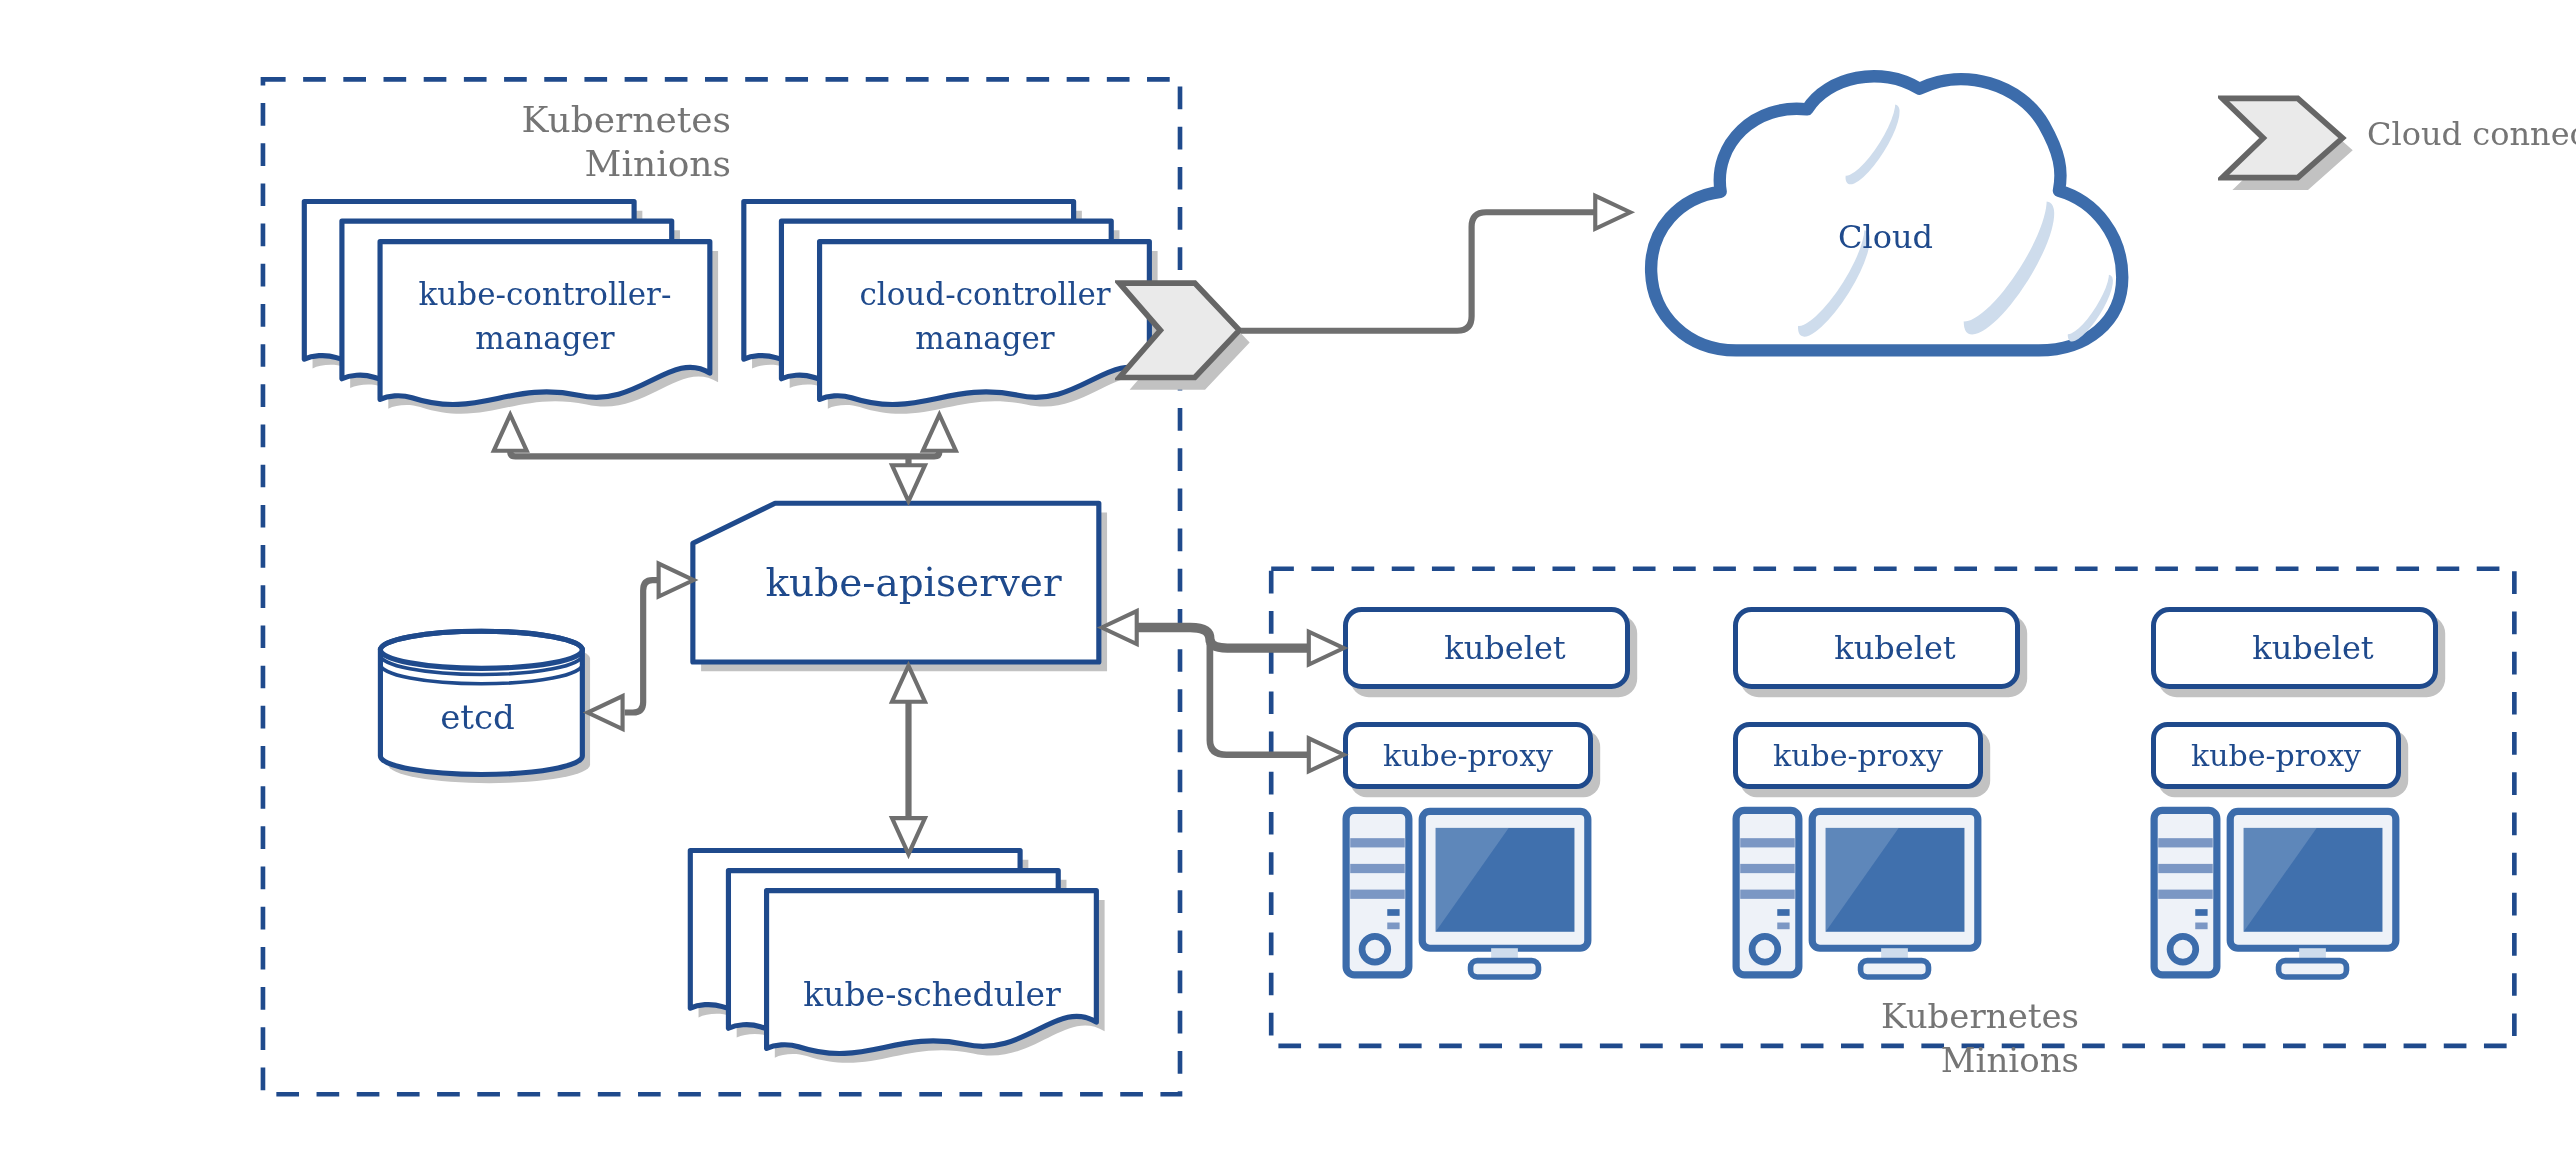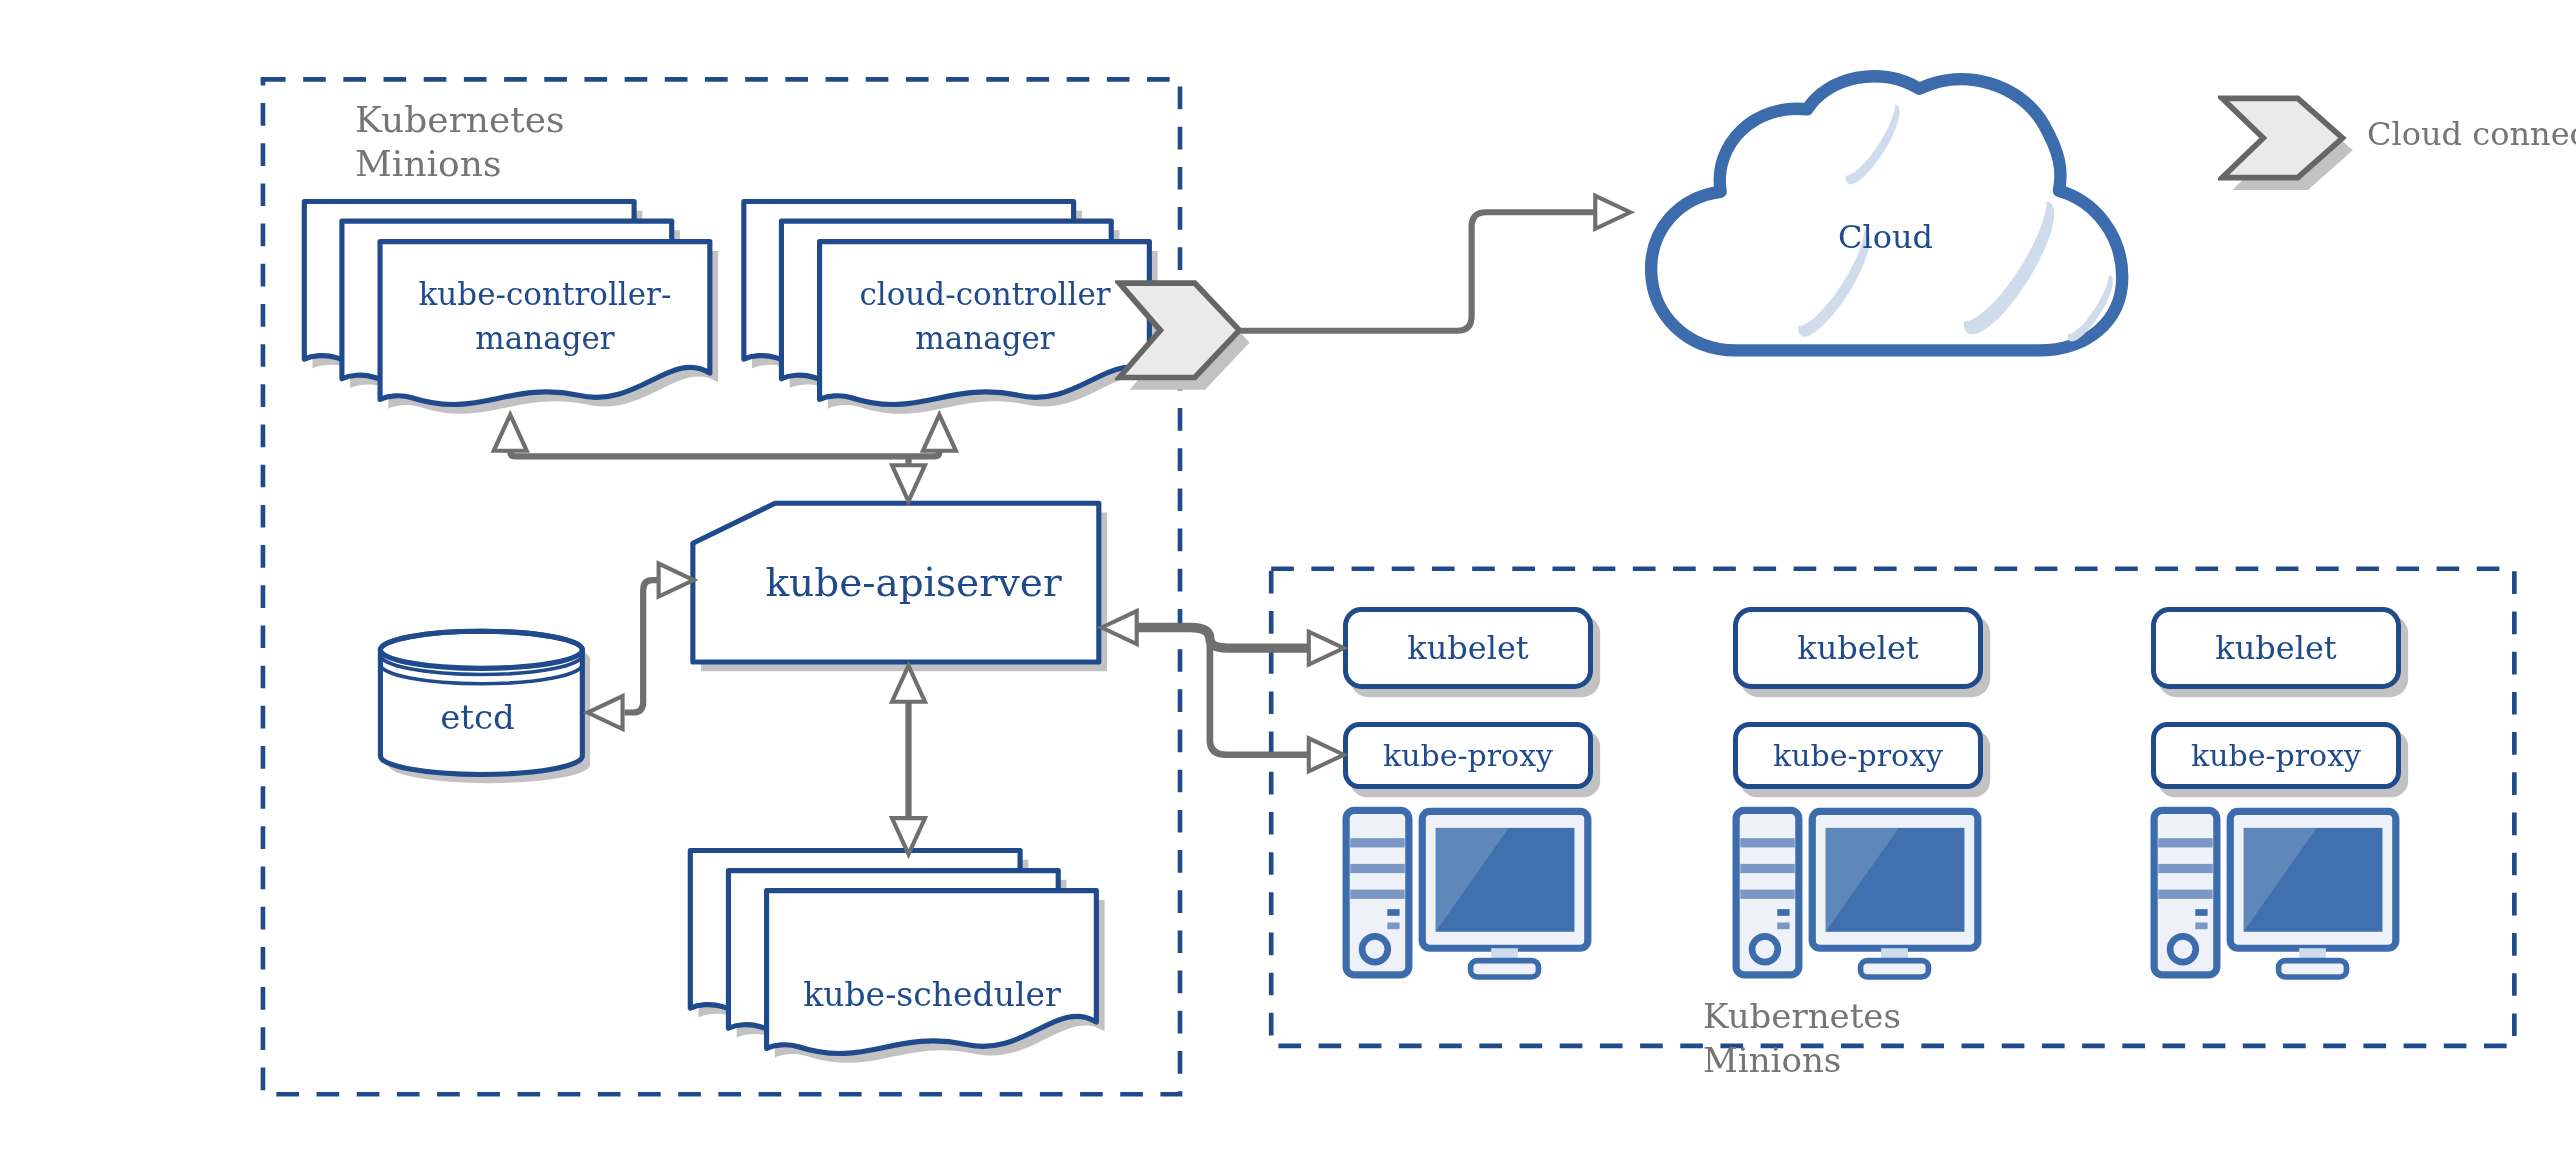--- a/index.html
+++ b/index.html
@@ -25,32 +25,32 @@
   .pc-frame{fill:var(--blue_pale);stroke:var(--blue_mid);stroke-width:14;stroke-linejoin:round;}
   .pc-frame-thin{fill:var(--blue_pale);stroke:var(--blue_mid);stroke-width:11;stroke-linejoin:round;}
   .pc-stripe{fill:var(--blue_stripe);}
   .pc-screen{fill:var(--blue_screen);}
   .pc-hl{fill:#ffffff;opacity:.16;}
   .pc-btn-dark{fill:var(--blue_mid);}
   .pc-neck{fill:var(--crescent);}
   .pc-circle{fill:var(--blue_pale);stroke:var(--blue_mid);stroke-width:13;}
   
   .node-label{color:var(--blue_dark);text-align:center;}
-  .gray-label{color:var(--gray_label);text-align:left;}
+  .gray-label{color:var(--gray_label);text-align:right;}
   .doc-label{font-size:31px;line-height:44px;}
   .api-label{font-size:39px;display:flex;align-items:center;justify-content:center;margin-left:18px;}
   .etcd-label{font-size:34px;}
   .sched-label{font-size:33px;line-height:36px;}
   .cloud-label{font-size:32px;line-height:44px;}
   .legend-label{font-size:32px;line-height:45px;text-align:left;}
   .master-title{font-size:36px;line-height:44px;z-index:4;}
   .minions-title{font-size:34px;line-height:44px;z-index:4;}
   .pill{background:#fff;border:5.7px solid var(--blue_dark);display:flex;align-items:center;justify-content:center;
         box-shadow:7.2px 8.2px 0 0 var(--gray_shadow);z-index:2;}
-  .kubelet-box{width:240px;height:72px;border-radius:18.5px;font-size:32px;}
+  .kubelet-box{width:240px;height:72px;border-radius:18.5px;font-size:32px;padding-left:37px;}
   .proxy-box{width:240px;height:57px;border-radius:16.5px;font-size:30px;}
   .z2{z-index:2;} .z3{z-index:3;pointer-events:none;} .z1{z-index:1;}
 </style>
 </head>
 <body>
 
 <div id="canvas">
 
   <svg class="layer z1" viewBox="0 0 5172 2238">
     <rect class="dashed-rect" x="510" y="154" width="1780" height="1970"></rect>

